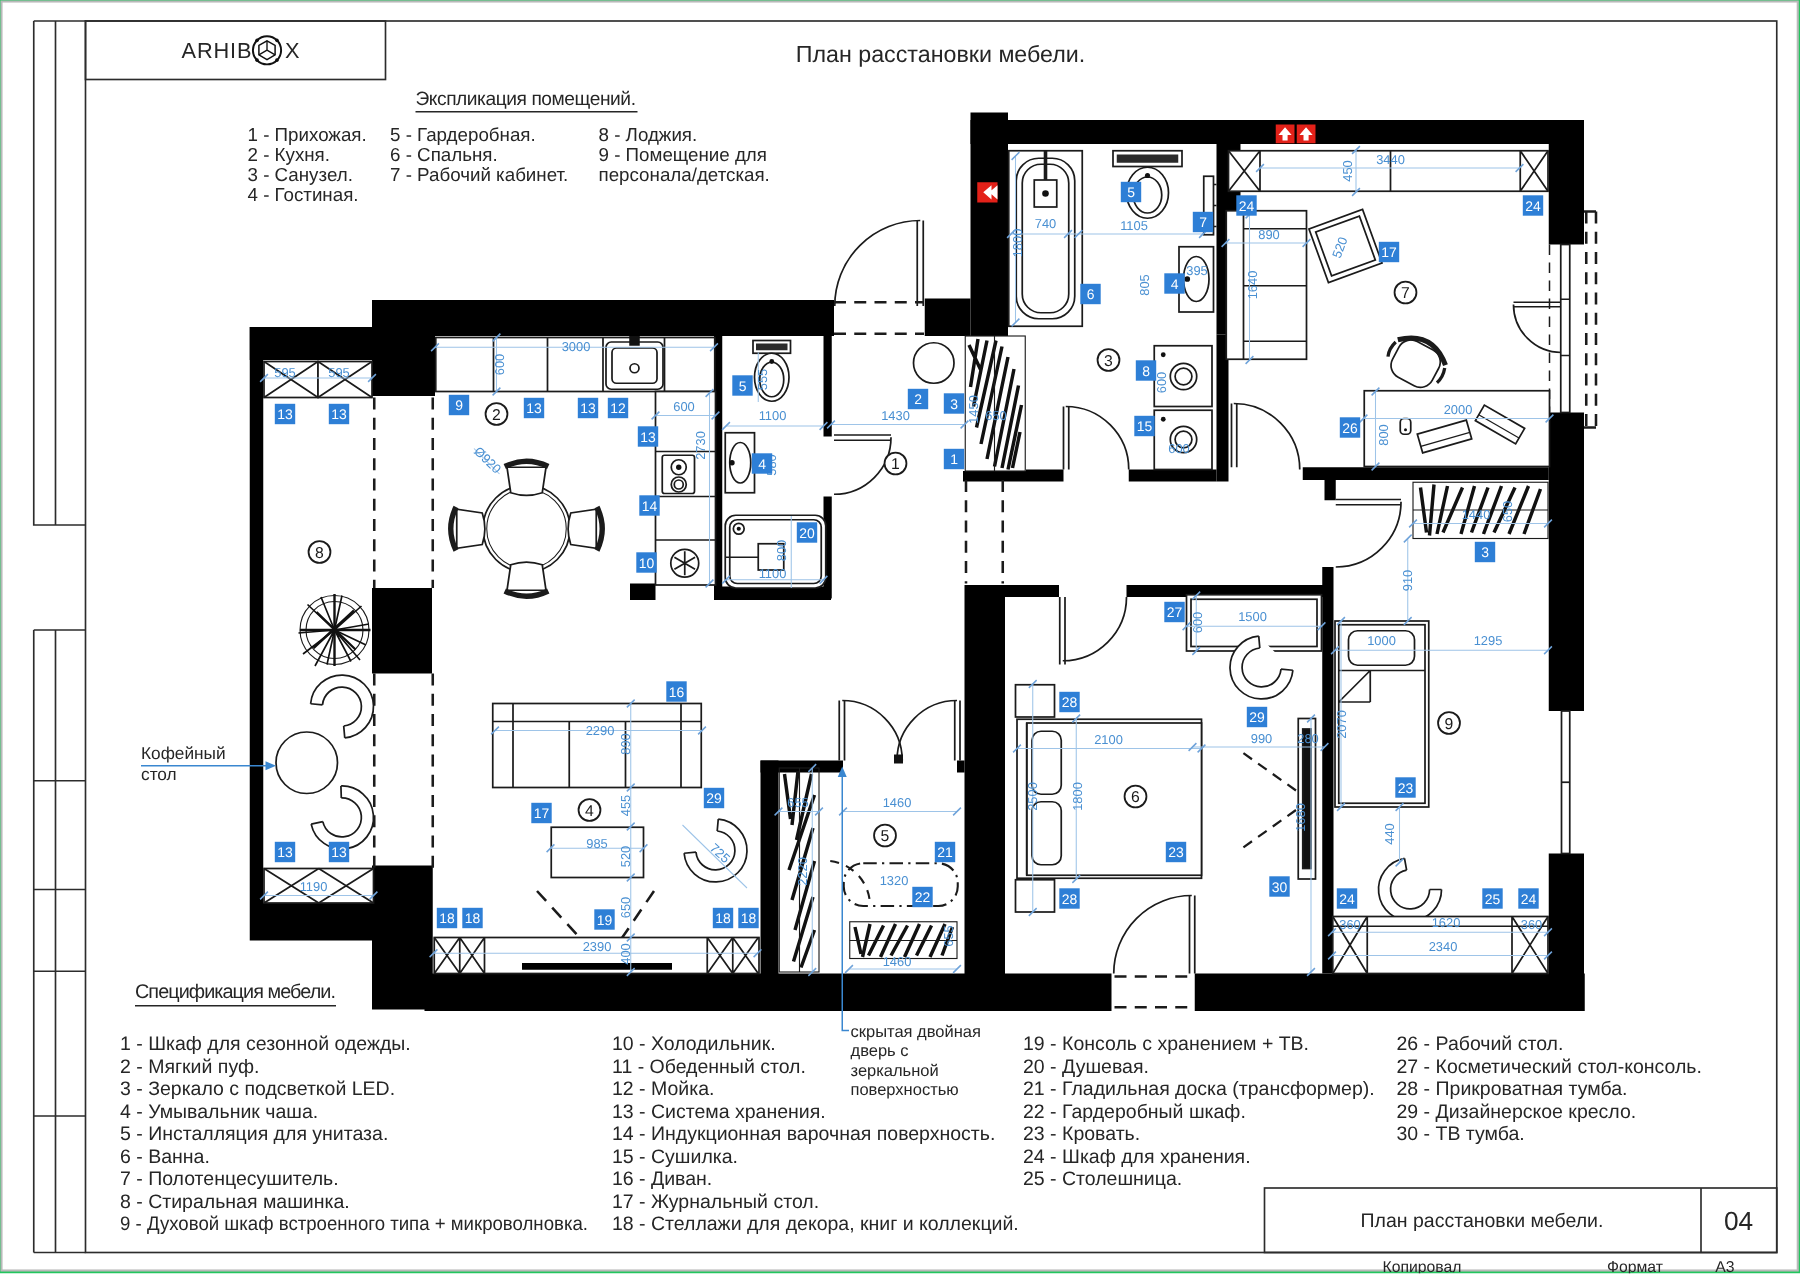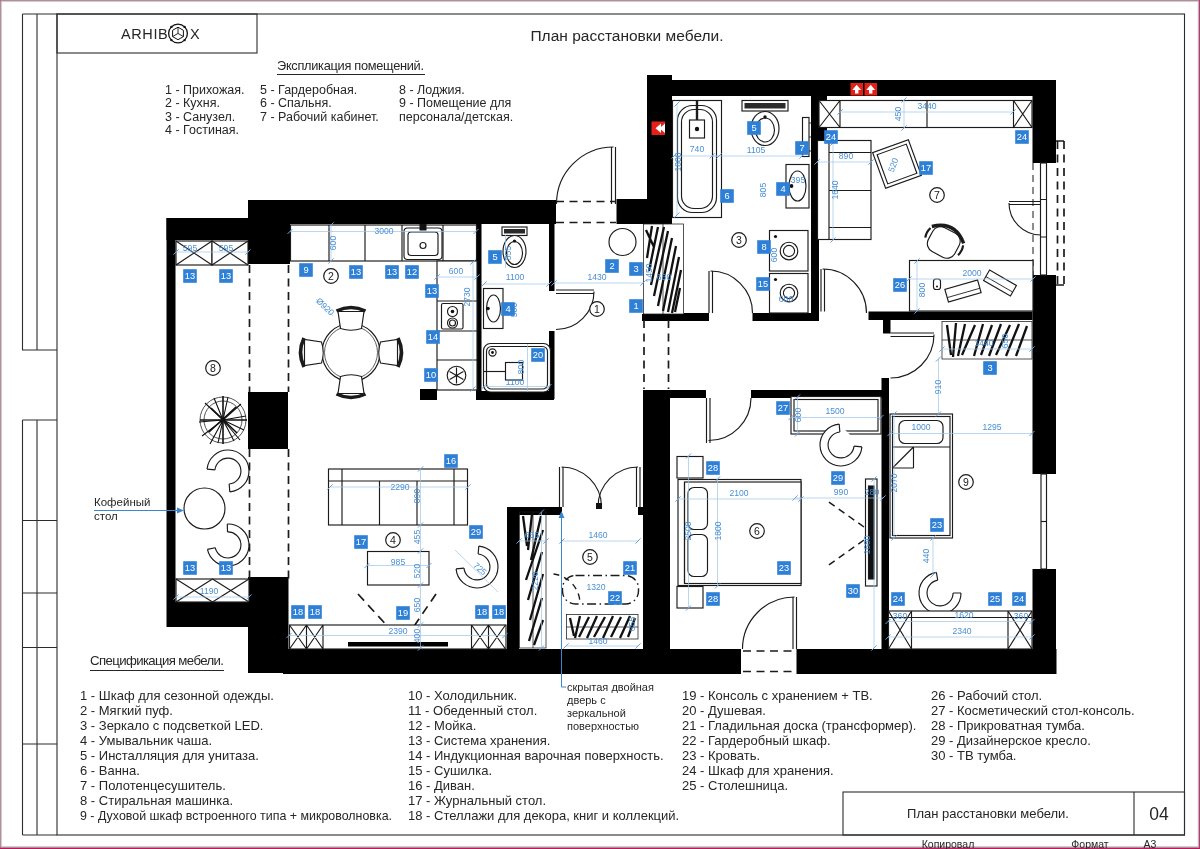--- a/index.html
+++ b/index.html
@@ -1,16 +1,16 @@
 <!DOCTYPE html>
 <html><head>
 <meta charset="utf-8">
 <style>
 html,body{margin:0;padding:0;background:#fff;}
-#sheet{position:relative;width:1200px;height:849px;background:#be185d;overflow:hidden;}
+#sheet{position:relative;width:1200px;height:849px;background:#22c55e;overflow:hidden;}
 svg{position:absolute;left:0;top:0;}
 text{font-family:"Liberation Sans",sans-serif;fill:#262626;}
 .dc{fill:#4a90d2;font-size:8.6px;text-anchor:middle;}
 .bl{stroke:#9ec4e8;stroke-width:0.7;fill:none;}
 .k{stroke:#1b1b1b;stroke-width:1.15;fill:none;}
 .kf{stroke:#1b1b1b;stroke-width:1.15;fill:#fff;}
 .kt{stroke:#1b1b1b;stroke-width:0.75;fill:none;}
 .hx{stroke:#111;stroke-width:2.3;fill:none;}
 .dsh{stroke:#1b1b1b;stroke-width:1.7;fill:none;stroke-dasharray:8 5.5;}
 .fr{stroke:#2c2c2c;stroke-width:1.1;fill:none;}

